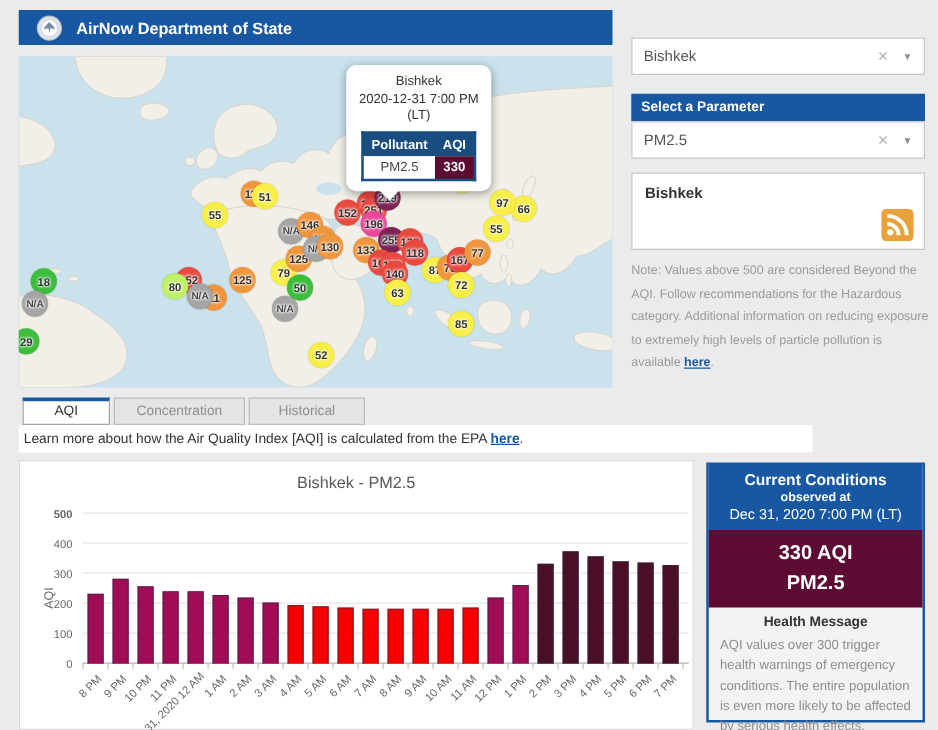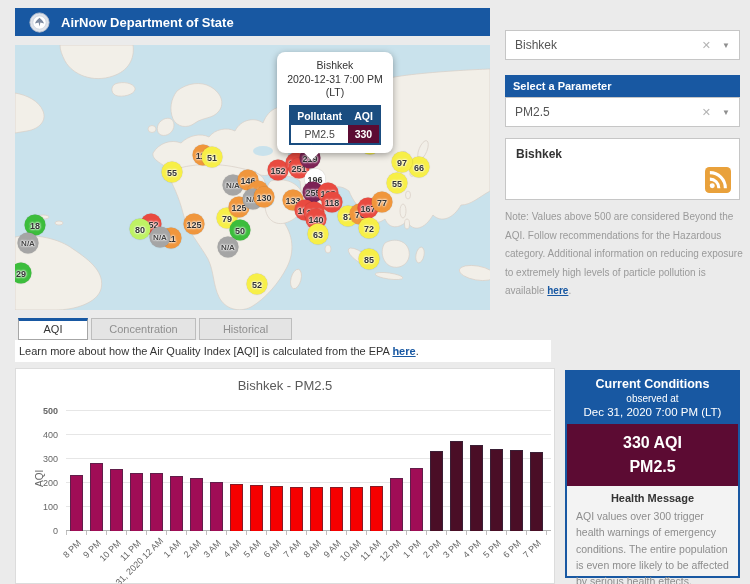--- a/index.html
+++ b/index.html
@@ -44,39 +44,39 @@
   .link{color:var(--primary_blue);font-weight:bold;text-decoration:underline;cursor:pointer;}
 
   
   .tabstrip{position:absolute;left:15px;top:318px;width:540px;height:22px;display:flex;gap:3px;padding-left:3px;box-sizing:border-box;}
   .tab{height:22px;line-height:20px;text-align:center;font-size:11px;box-sizing:border-box;cursor:pointer;}
   .tab:nth-child(1){width:70px;}
   .tab:nth-child(2){width:105px;}
   .tab:nth-child(3){width:93px;}
   .tab.active{background:#fff;border:1px solid #a6a6a6;border-top:3px solid var(--primary_blue);color:#333;line-height:17px;}
   .tab:not(.active){background:#e4e4e4;border:1px solid #bdbdbd;color:#8f8f8f;}
-  .tabcontent{position:absolute;left:15px;top:340px;width:536px;height:22px;background:#fff;box-sizing:border-box;padding:5px 4px;font-size:11px;color:#333;}
+  .tabcontent{position:absolute;left:15px;top:340px;width:635px;height:22px;background:#fff;box-sizing:border-box;padding:5px 4px;font-size:11px;color:#333;}
 
   
   .chartpanel{position:absolute;left:15px;top:368px;width:540px;height:216px;background:#fff;border:1px solid #dcdcdc;box-sizing:border-box;}
   .ctitle{text-align:center;font-size:13px;color:#5a5a5a;margin-top:9px;}
   .ylab{position:absolute;left:18px;top:118px;transform:rotate(-90deg);transform-origin:0 0;font-size:10px;color:#666;}
   .plot{position:relative;margin:18px 0 0 50px;width:485px;height:120px;}
   .gl{position:absolute;left:0;right:0;height:1px;background:#e6e6e6;}
   .gl.zero{background:#b2b2b2;}
   .ytick{position:absolute;left:-8px;transform:translate(-100%,50%);font-size:9px;color:#666;}
   .mtick{position:absolute;top:120px;width:1px;height:4px;background:#c0c0c0;}
   .bar{position:absolute;bottom:0;width:13px;box-sizing:border-box;border:1px solid rgba(45,45,65,.55);border-bottom:none;cursor:pointer;}
   .xlab{position:absolute;top:127px;width:60px;text-align:right;font-size:9px;color:#666;white-space:nowrap;transform:rotate(-45deg);transform-origin:100% 0;}
 
   
   .cc{position:absolute;left:565px;top:370px;width:175px;height:208px;background:#f3f3f3;border:2px solid var(--primary_blue);box-sizing:border-box;}
   .cchead{background:var(--primary_blue);color:#fff;text-align:center;padding:5px 2px 6px;}
   .cchead .l1{font-size:12.5px;font-weight:bold;}
-  .cchead .l2{font-size:10px;font-weight:normal;margin-top:2px;}
+  .cchead .l2{font-size:10px;font-weight:bold;margin-top:2px;}
   .cchead .l3{font-size:11.5px;font-weight:normal;margin-top:2px;}
   .ccaqi{background:var(--maroon);color:#fff;text-align:center;font-weight:bold;font-size:16px;line-height:1.5;padding:7px 0;}
   .cchealth{padding:6px 9px;}
   .cchtitle{font-size:11px;font-weight:bold;color:#333;text-align:center;margin-bottom:4px;}
   .cchtext{font-size:10.5px;color:#8d8d8d;line-height:1.55;}
 </style>
 </head>
 <body>
 
 <div id="app">
@@ -163,21 +163,21 @@
         <div class="marker" style="left: 224px; top: 162px; background: rgb(240, 150, 60);">125</div>
         <div class="marker" style="left: 243px; top: 146px; background: rgb(240, 150, 60);">143</div>
         <div class="marker na" style="left: 238px; top: 154px; background: rgb(165, 165, 165);">N/A</div>
         <div class="marker" style="left: 249px; top: 152px; background: rgb(240, 150, 60);">130</div>
         <div class="marker" style="left: 225px; top: 185px; background: rgb(60, 189, 60);">50</div>
         <div class="marker na" style="left: 213px; top: 202px; background: rgb(165, 165, 165);">N/A</div>
         <div class="marker" style="left: 263px; top: 125px; background: rgb(233, 74, 64);">152</div>
         <div class="marker" style="left: 281px; top: 118px; background: rgb(233, 74, 64);">169</div>
         <div class="marker" style="left: 284px; top: 123px; background: rgb(233, 74, 64);">251</div>
         <div class="marker" style="left: 295px; top: 113px; background: rgb(124, 35, 85);">219</div>
-        <div class="marker" style="left: 300px; top: 134px; background: #ffffff;">196</div>
+        <div class="marker" style="left: 284px; top: 134px; background: #ec4899;">196</div>
         <div class="marker" style="left: 298px; top: 147px; background: rgb(124, 35, 85);">255</div>
         <div class="marker" style="left: 313px; top: 148px; background: rgb(233, 74, 64);">128</div>
         <div class="marker" style="left: 278px; top: 155px; background: rgb(240, 150, 60);">133</div>
         <div class="marker" style="left: 317px; top: 157px; background: rgb(233, 74, 64);">118</div>
         <div class="marker" style="left: 290px; top: 165px; background: rgb(233, 74, 64);">167</div>
         <div class="marker" style="left: 299px; top: 167px; background: rgb(233, 74, 64);">173</div>
         <div class="marker" style="left: 301px; top: 174px; background: rgb(233, 74, 64);">140</div>
         <div class="marker" style="left: 303px; top: 189px; background: rgb(247, 239, 71);">63</div>
         <div class="marker" style="left: 333px; top: 171px; background: rgb(247, 239, 71);">87</div>
         <div class="marker" style="left: 345px; top: 169px; background: rgb(240, 150, 60);">76</div>

